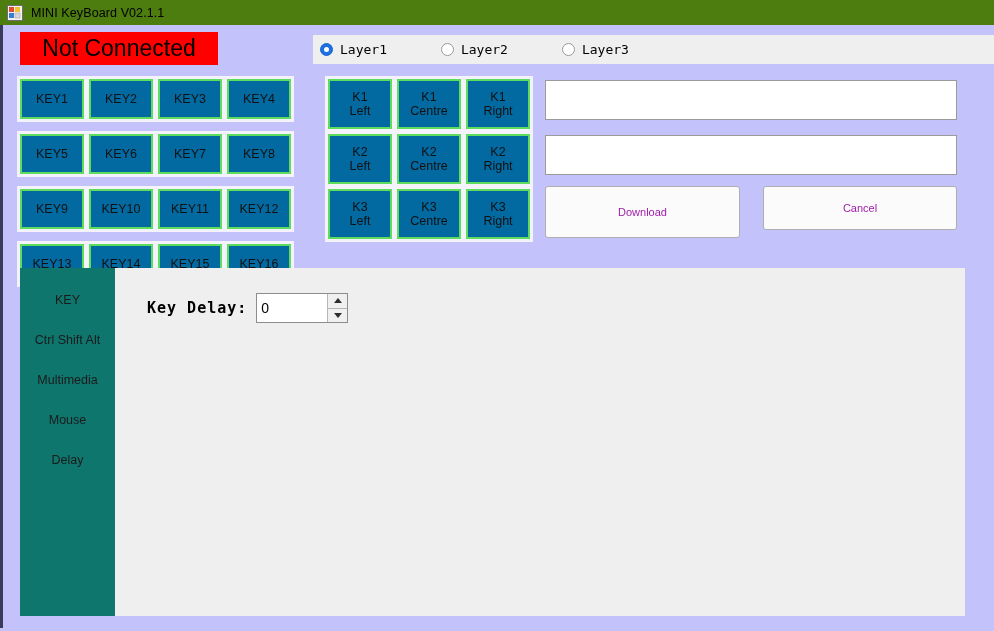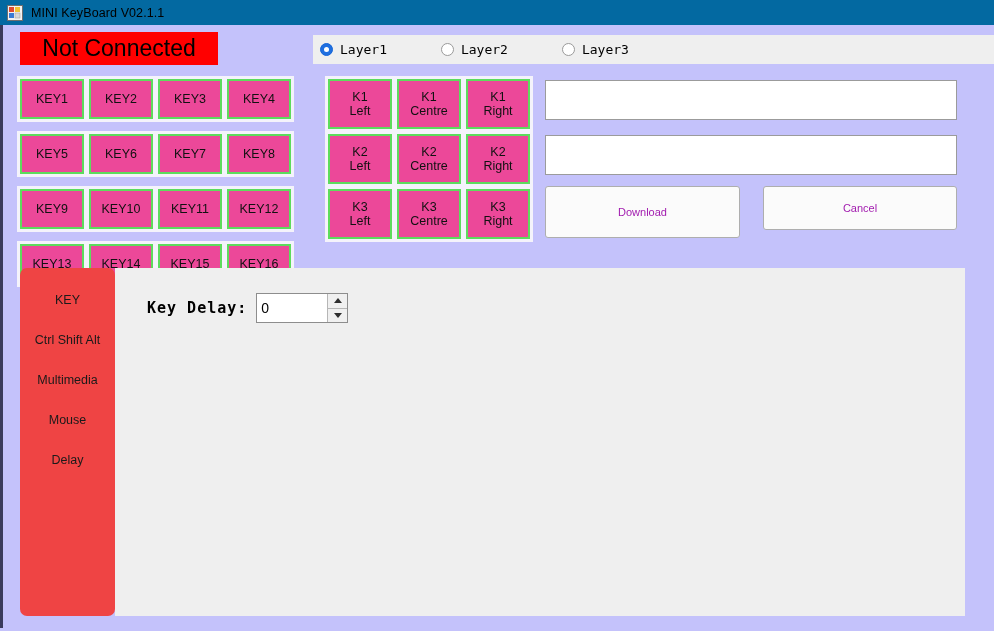--- a/index.html
+++ b/index.html
@@ -24,21 +24,21 @@
     overflow: hidden;
   }
 
   
   .titlebar {
     position: absolute;
     left: 0;
     top: 0;
     width: 994px;
     height: 25px;
-    background: #0369a1;
+    background: #4d7c0f;
     display: flex;
     align-items: center;
     box-sizing: border-box;
     padding-left: 7px;
   }
   .titlebar-icon {
     width: 16px;
     height: 16px;
     position: relative;
     flex: 0 0 auto;
@@ -151,21 +151,21 @@
     grid-template-rows: repeat(4, 40px);
     column-gap: 0px;
     row-gap: 15px;
   }
   .keygrid .cellwrap { width: 69px; }
 
   .kbtn {
     width: 64px;
     height: 40px;
     box-sizing: border-box;
-    background: #ec4899;
+    background: #0369a1;
     border: 2px solid #5ddc5d;
     outline: 3px solid #f4f3fb;
     outline-offset: 0px;
     display: flex;
     flex-direction: column;
     align-items: center;
     justify-content: center;
     font-family: "Liberation Sans", sans-serif;
     font-size: 12.5px;
     color: #111111;
@@ -223,24 +223,23 @@
   #btn-download { left: 545px; top: 186px; width: 195px; height: 52px; }
   #btn-cancel   { left: 763px; top: 186px; width: 194px; height: 44px; }
 
   
   .sidebar {
     position: absolute;
     left: 20px;
     top: 268px;
     width: 95px;
     height: 348px;
-    background: #ef4444;
+    background: #0f766e;
     box-sizing: border-box;
     padding-top: 12px;
-    border-radius: 7px;
   }
   .sidebar-item {
     height: 40px;
     display: flex;
     align-items: center;
     justify-content: center;
     font-family: "Liberation Sans", sans-serif;
     font-size: 12.5px;
     color: #1a1a1a;
     white-space: nowrap;

